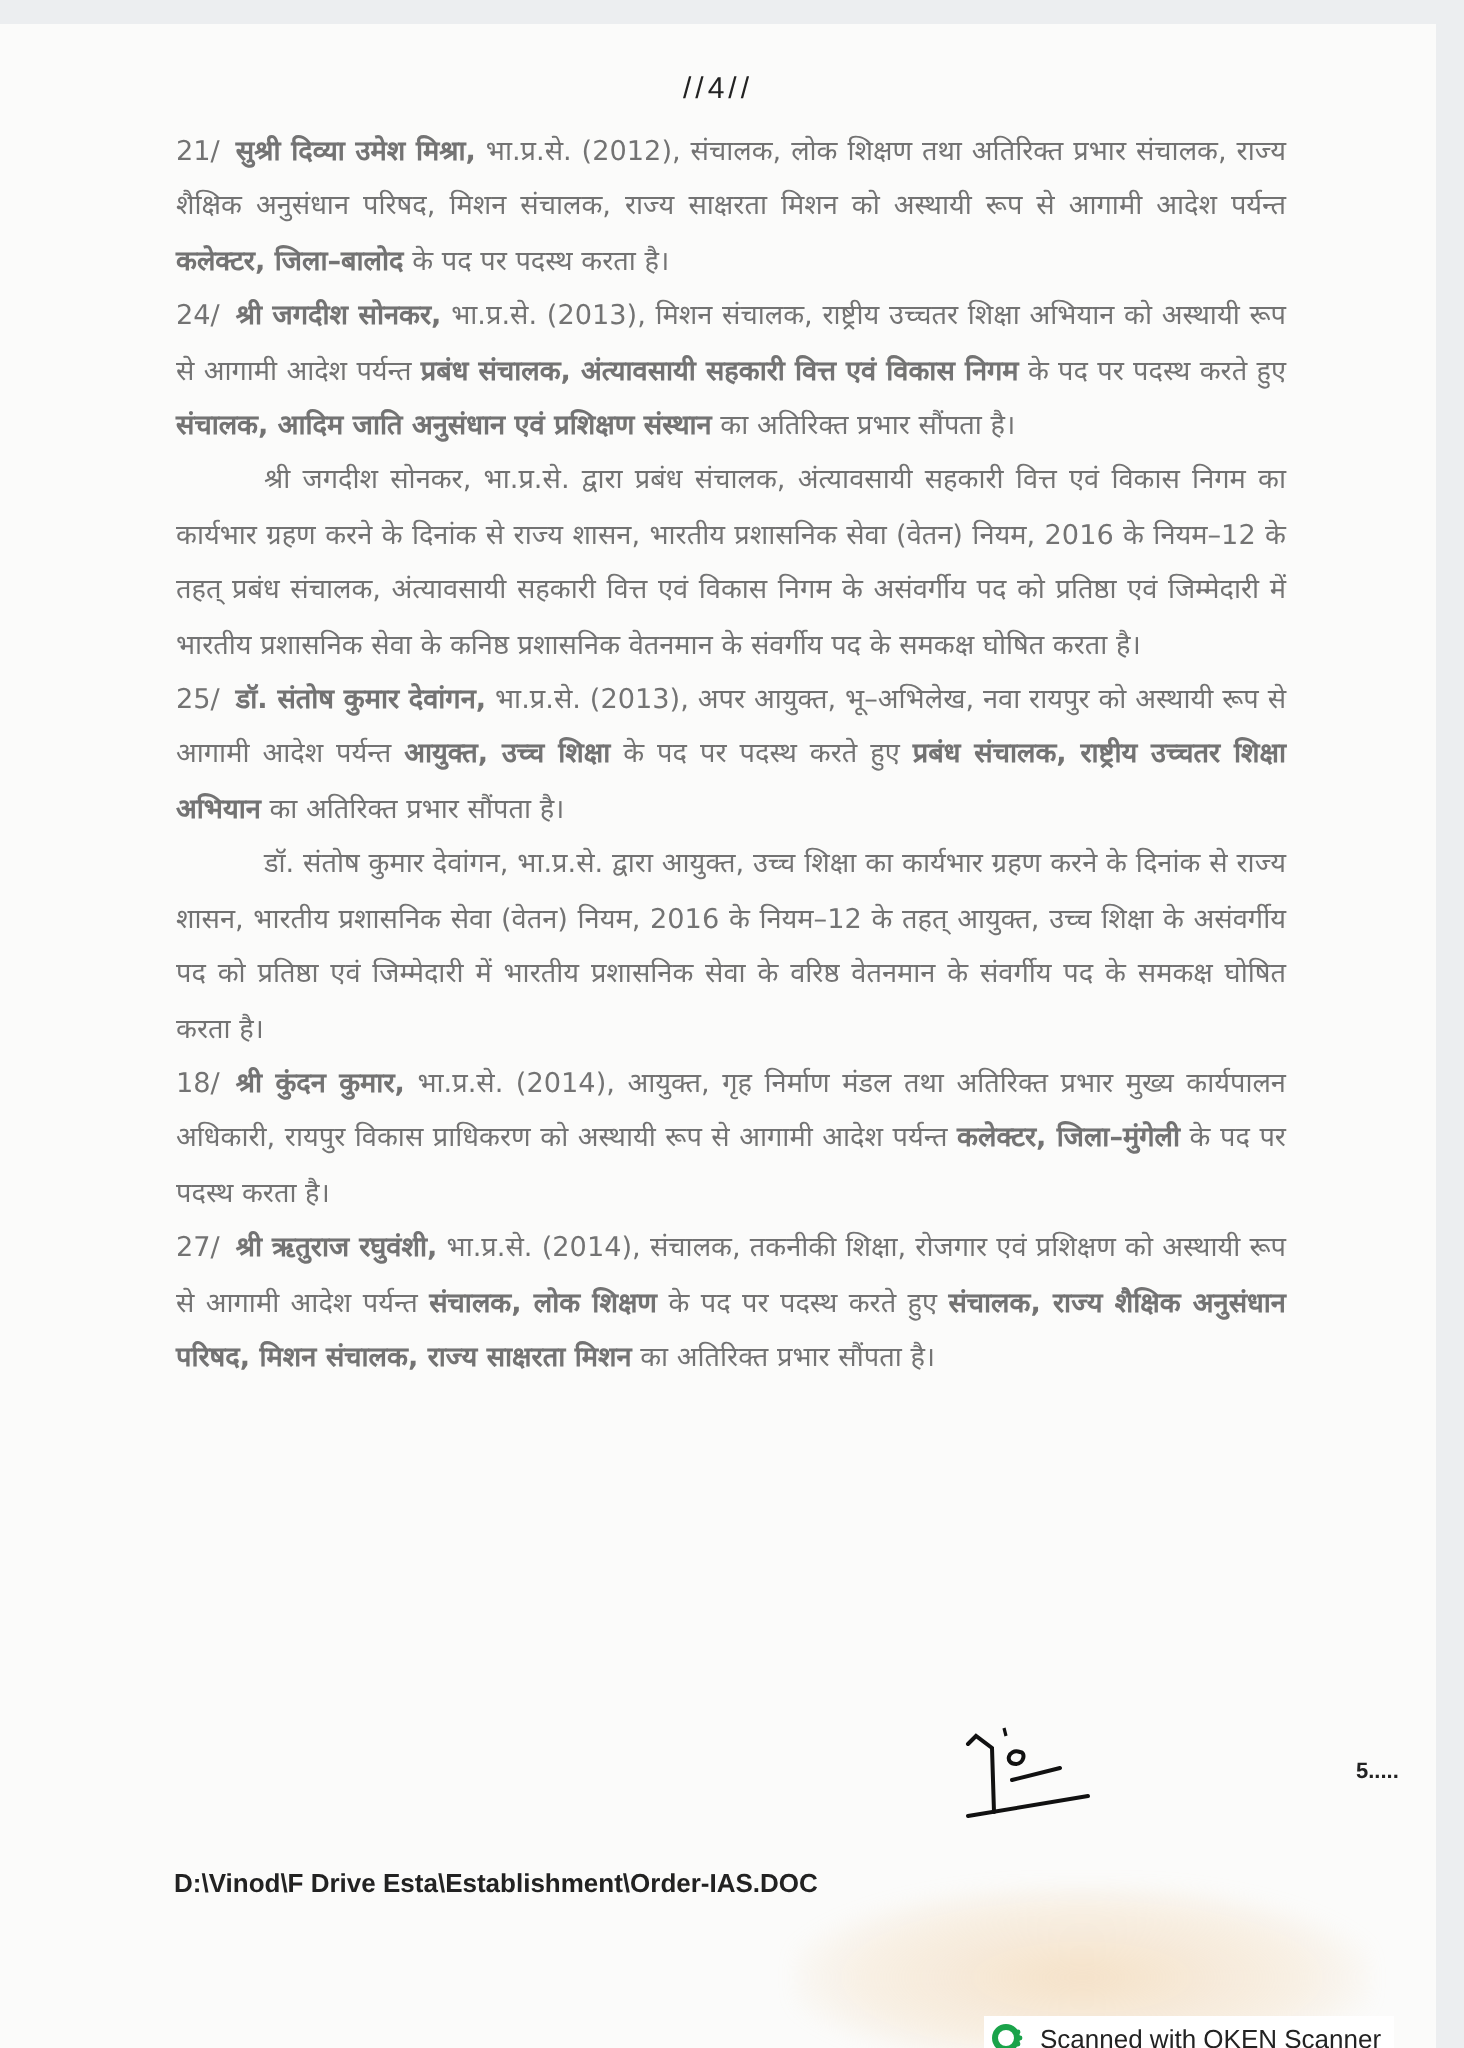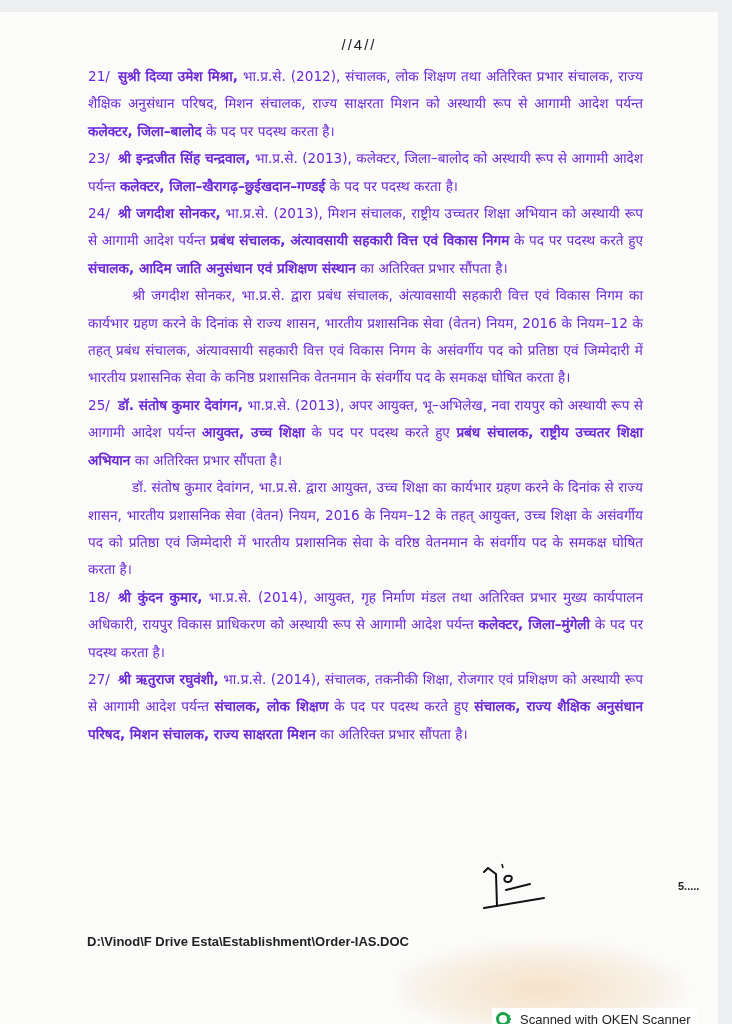--- a/index.html
+++ b/index.html
@@ -15,21 +15,21 @@
     overflow: hidden;
   }
   .page-number {
     position: absolute; top: 24px; left: 0; width: 100%;
     text-align: center; font-size: 15px; color: #222; letter-spacing: 2px;
     font-family: "Liberation Sans", sans-serif;
   }
   .body-text {
     position: absolute; left: 88px; top: 51px; width: 555px;
     font-family: "DejaVu Sans", sans-serif;
-    font-size: 13.6px; line-height: 27.4px; color: #6d28d9;
+    font-size: 13.6px; line-height: 27.4px; color: #737373;
     text-align: justify;
   }
   .para { margin: 0; }
   .para.indent { text-indent: 44px; }
   .num { margin-right: 8px; }
   .b { font-weight: bold; }
   .signature {
     position: absolute; left: 480px; top: 848px; width: 70px; height: 56px;
   }
   .next-page {
@@ -58,23 +58,20 @@
 <div class="page">
   <div class="page-number">//4//</div>
 
   <div class="body-text">
 
     <p class="para">
       <span class="num">21/</span><span class="b">सुश्री दिव्या उमेश मिश्रा,</span><span> भा.प्र.से. (2012), संचालक, लोक शिक्षण तथा अतिरिक्त प्रभार संचालक, राज्य शैक्षिक अनुसंधान परिषद, मिशन संचालक, राज्य साक्षरता मिशन को अस्थायी रूप से आगामी आदेश पर्यन्त </span><span class="b">कलेक्टर, जिला–बालोद</span><span> के पद पर पदस्थ करता है।</span>
     </p>
 
 
-    <p class="para">
-      <span class="num">23/</span><span class="b">श्री इन्द्रजीत सिंह चन्द्रवाल,</span><span> भा.प्र.से. (2013), कलेक्टर, जिला–बालोद को अस्थायी रूप से आगामी आदेश पर्यन्त </span><span class="b">कलेक्टर, जिला–खैरागढ़–छुईखदान–गण्डई</span><span> के पद पर पदस्थ करता है।</span>
-    </p>
 
     <p class="para">
       <span class="num">24/</span><span class="b">श्री जगदीश सोनकर,</span><span> भा.प्र.से. (2013), मिशन संचालक, राष्ट्रीय उच्चतर शिक्षा अभियान को अस्थायी रूप से आगामी आदेश पर्यन्त </span><span class="b">प्रबंध संचालक, अंत्यावसायी सहकारी वित्त एवं विकास निगम</span><span> के पद पर पदस्थ करते हुए </span><span class="b">संचालक, आदिम जाति अनुसंधान एवं प्रशिक्षण संस्थान</span><span> का अतिरिक्त प्रभार सौंपता है।</span>
     </p>
     <p class="para indent">श्री जगदीश सोनकर, भा.प्र.से. द्वारा प्रबंध संचालक, अंत्यावसायी सहकारी वित्त एवं विकास निगम का कार्यभार ग्रहण करने के दिनांक से राज्य शासन, भारतीय प्रशासनिक सेवा (वेतन) नियम, 2016 के नियम–12 के तहत् प्रबंध संचालक, अंत्यावसायी सहकारी वित्त एवं विकास निगम के असंवर्गीय पद को प्रतिष्ठा एवं जिम्मेदारी में भारतीय प्रशासनिक सेवा के कनिष्ठ प्रशासनिक वेतनमान के संवर्गीय पद के समकक्ष घोषित करता है।</p>
 
     <p class="para">
       <span class="num">25/</span><span class="b">डॉ. संतोष कुमार देवांगन,</span><span> भा.प्र.से. (2013), अपर आयुक्त, भू–अभिलेख, नवा रायपुर को अस्थायी रूप से आगामी आदेश पर्यन्त </span><span class="b">आयुक्त, उच्च शिक्षा</span><span> के पद पर पदस्थ करते हुए </span><span class="b">प्रबंध संचालक, राष्ट्रीय उच्चतर शिक्षा अभियान</span><span> का अतिरिक्त प्रभार सौंपता है।</span>
     </p>
     <p class="para indent">डॉ. संतोष कुमार देवांगन, भा.प्र.से. द्वारा आयुक्त, उच्च शिक्षा का कार्यभार ग्रहण करने के दिनांक से राज्य शासन, भारतीय प्रशासनिक सेवा (वेतन) नियम, 2016 के नियम–12 के तहत् आयुक्त, उच्च शिक्षा के असंवर्गीय पद को प्रतिष्ठा एवं जिम्मेदारी में भारतीय प्रशासनिक सेवा के वरिष्ठ वेतनमान के संवर्गीय पद के समकक्ष घोषित करता है।</p>

